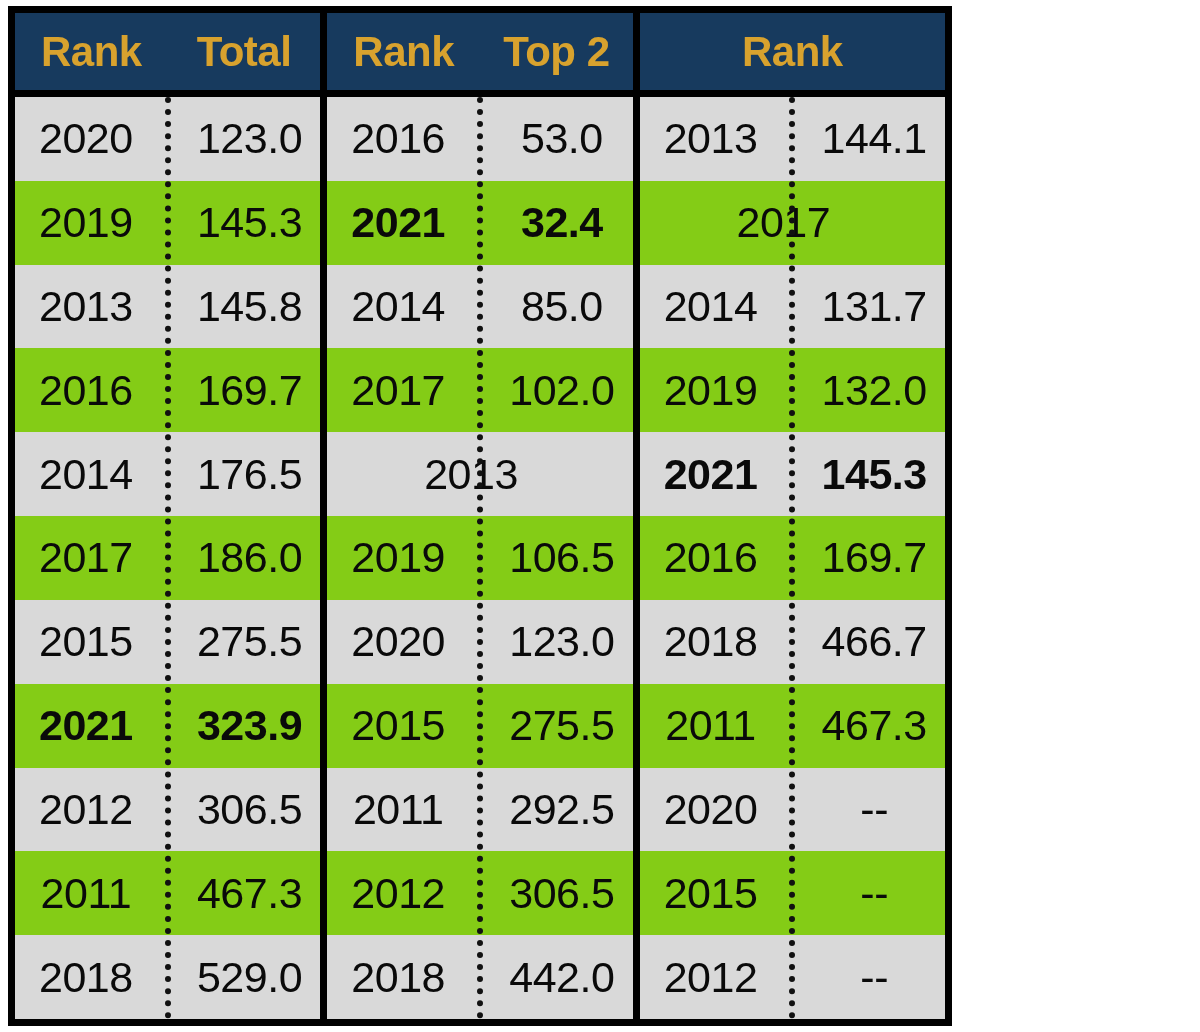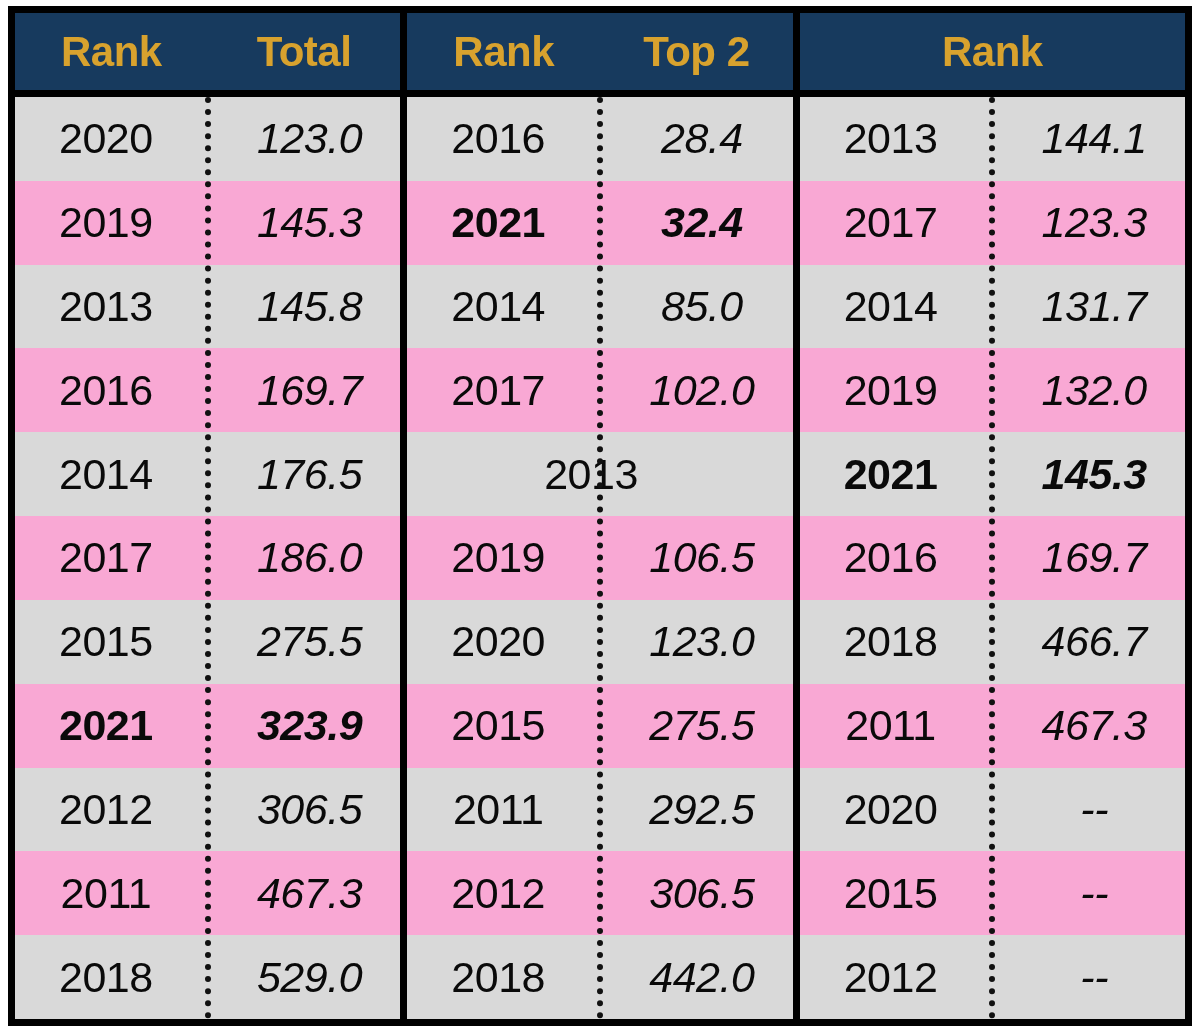--- a/index.html
+++ b/index.html
@@ -11,21 +11,21 @@
     width: 1200px;
     height: 1032px;
     font-family: "Liberation Sans", sans-serif;
     overflow: hidden;
   }
 
   #table-wrap {
     position: absolute;
     left: 8px;
     top: 6px;
-    width: 1184px;
+    width: 944px;
     height: 1020px;
     box-sizing: border-box;
     border: 7px solid #000000;
     background: #ffffff;
     display: flex;
     flex-direction: row;
   }
 
   .block {
     flex: 1 1 0;
@@ -69,35 +69,35 @@
     background: #ffffff;
   }
 
   .row {
     flex: 1 1 0;
     display: flex;
     flex-direction: row;
     min-height: 0;
   }
   .row.shaded { background: #D9D9D9; }
-  .row.plain  { background: #f9a8d4; }
+  .row.plain  { background: #84cc16; }
 
   .cell {
     flex: 1 1 0;
     display: flex;
     align-items: center;
     justify-content: center;
     font-size: 43px;
     color: #0A0A0A;
     box-sizing: border-box;
     min-width: 0;
     letter-spacing: -0.5px;
   }
   .cell.rank-cell { padding-right: 18px; }
-  .cell.val-cell  { padding-left: 4px; font-style: italic; }
+  .cell.val-cell  { padding-left: 4px; }
   .row.bold .cell { font-weight: bold; }
 
   
   .dot-divider {
     position: absolute;
     top: 0;
     bottom: 0;
     left: 50%;
     width: 0;
     border-left: 6px dotted #111111;
@@ -168,21 +168,21 @@
   <div class="block">
     <div class="block-header">
       <div class="hcell">Rank</div>
       <div class="hcell">Top 2</div>
     </div>
     <div class="block-body">
       <div class="dot-divider"></div>
 
       <div class="row shaded">
         <div class="cell rank-cell">2016</div>
-        <div class="cell val-cell">28.4</div>
+        <div class="cell val-cell">53.0</div>
       </div>
       <div class="row plain bold">
         <div class="cell rank-cell">2021</div>
         <div class="cell val-cell">32.4</div>
       </div>
       <div class="row shaded">
         <div class="cell rank-cell">2014</div>
         <div class="cell val-cell">85.0</div>
       </div>
       <div class="row plain">
@@ -225,21 +225,20 @@
     </div>
     <div class="block-body">
       <div class="dot-divider"></div>
 
       <div class="row shaded">
         <div class="cell rank-cell">2013</div>
         <div class="cell val-cell">144.1</div>
       </div>
       <div class="row plain">
         <div class="cell rank-cell">2017</div>
-        <div class="cell val-cell">123.3</div>
       </div>
       <div class="row shaded">
         <div class="cell rank-cell">2014</div>
         <div class="cell val-cell">131.7</div>
       </div>
       <div class="row plain">
         <div class="cell rank-cell">2019</div>
         <div class="cell val-cell">132.0</div>
       </div>
       <div class="row shaded bold">

